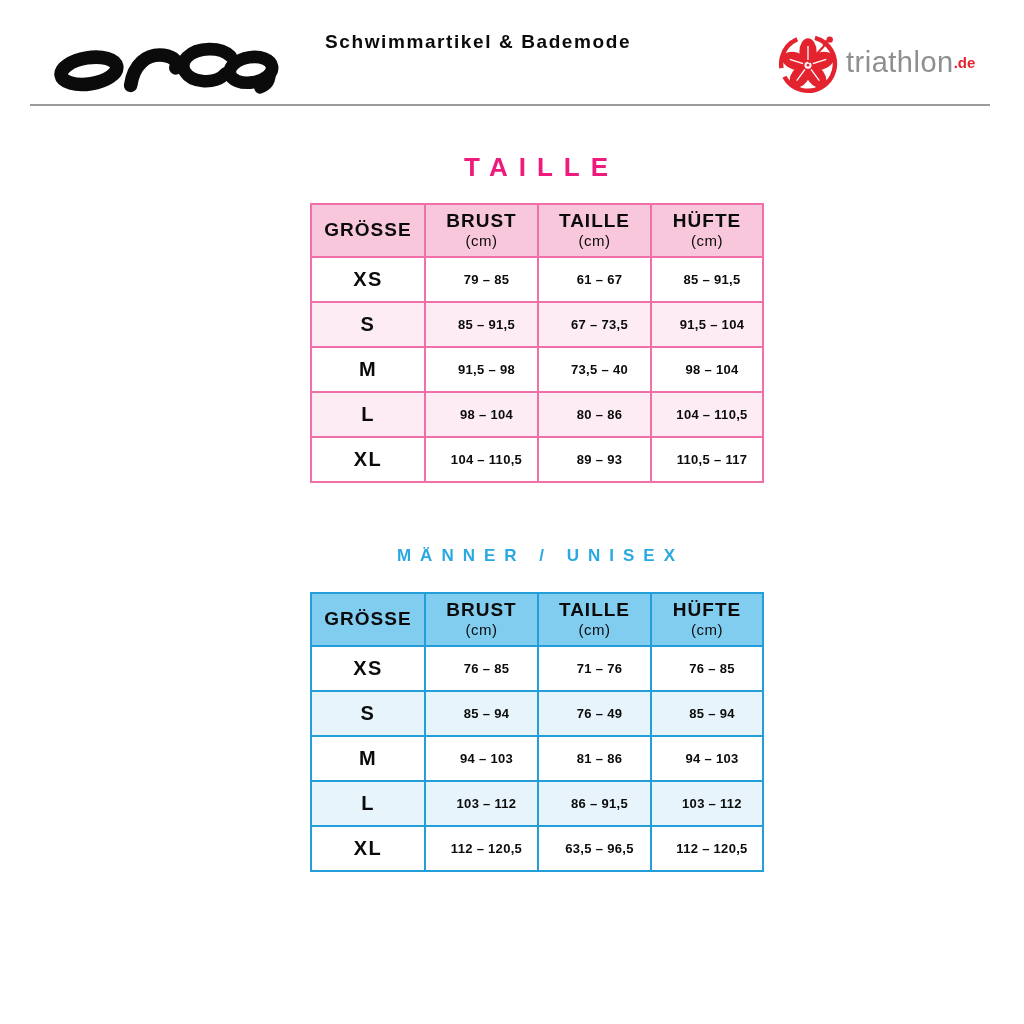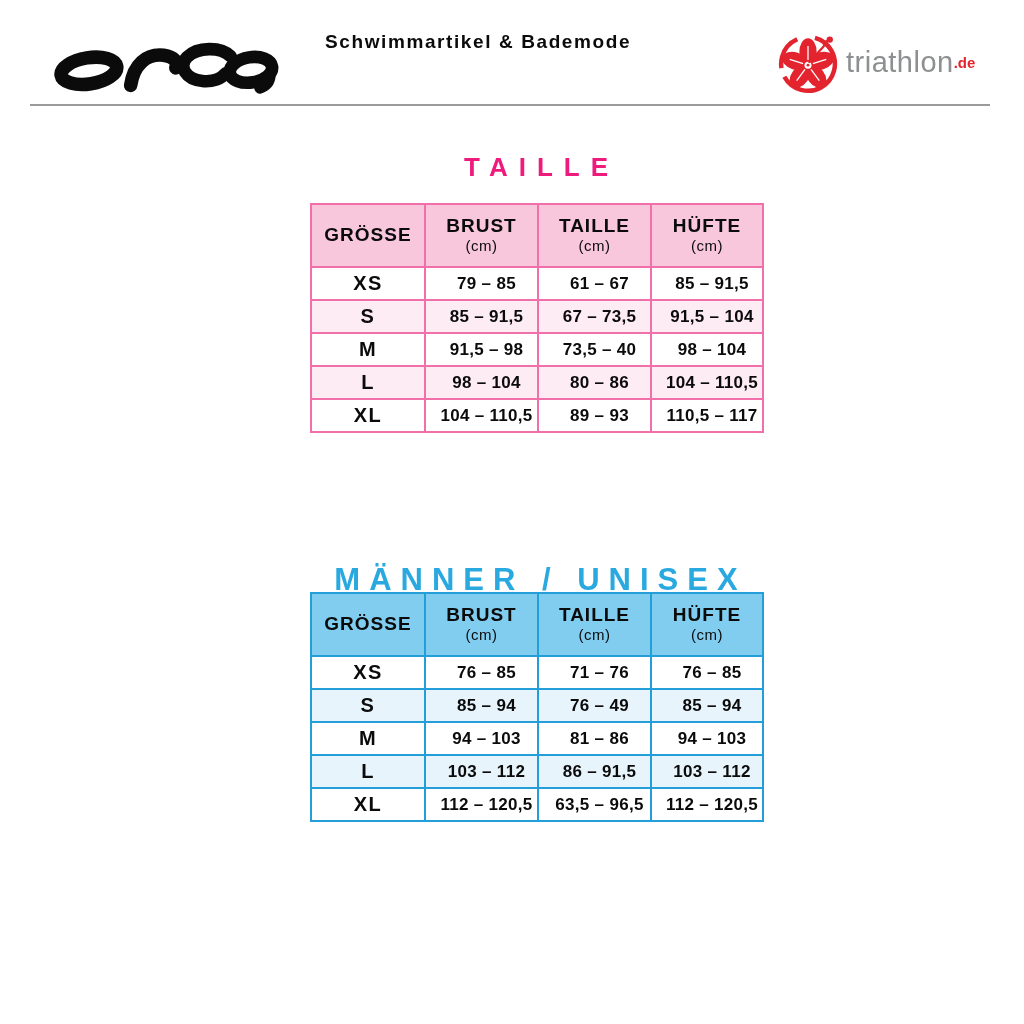--- a/index.html
+++ b/index.html
@@ -34,41 +34,41 @@
   .partner-name{font-size:29px;font-weight:500;color:var(--partner-gray);letter-spacing:.5px;margin-left:6px;}
   .partner-tld{font-size:15px;font-weight:700;color:var(--logo-red);align-self:flex-end;margin-bottom:23px;}
   .rule{position:absolute;left:30px;top:104px;width:960px;height:2px;background:var(--divider);}
 
   
   .table-title{
     position:absolute;left:310px;width:452px;text-align:center;
     font-weight:800;white-space:nowrap;
   }
   .title-women{top:152px;font-size:26px;letter-spacing:11px;text-indent:11px;color:var(--women-accent);}
-  .title-men{top:562px;font-size:31px;letter-spacing:9px;text-indent:9px;color:var(--men-accent);}
+  .title-men{top:546px;font-size:17px;letter-spacing:9px;text-indent:9px;color:var(--men-accent);}
 
   
   table.size-table{
     position:absolute;left:310px;width:452px;
     border-collapse:collapse;table-layout:fixed;
     background:#ffffff;
   }
   .table-women{top:203px;--tbl-border:var(--women-border);--tbl-head:var(--women-header-bg);--tbl-alt:var(--women-row-alt);}
   .table-men{top:592px;--tbl-border:var(--men-border);--tbl-head:var(--men-header-bg);--tbl-alt:var(--men-row-alt);}
   .size-table th,.size-table td{
     border:2px solid var(--tbl-border);
     text-align:center;vertical-align:middle;padding:0 2px;
   }
-  .size-table thead tr{height:63px;background:var(--tbl-head);}
-  .size-table tbody tr{height:33px;}
+  .size-table thead tr{height:53px;background:var(--tbl-head);}
+  .size-table tbody tr{height:45px;}
   .size-table tbody tr:nth-child(even){background:var(--tbl-alt);}
   .col-label{font-size:19px;font-weight:800;letter-spacing:1px;line-height:1.1;}
   .col-unit{font-size:15px;font-weight:500;letter-spacing:.5px;line-height:1.1;margin-top:1px;}
   .size-table tbody th{font-size:20px;font-weight:800;letter-spacing:1.5px;}
-  .size-table tbody td{font-size:17px;font-weight:700;letter-spacing:.3px;padding-left:12px;}
+  .size-table tbody td{font-size:13px;font-weight:700;letter-spacing:.3px;padding-left:12px;}
 </style>
 </head>
 <body>
 
 <div class="brand-logo">
   <span class="sr-only">orca</span>
   <svg viewBox="0 0 470 124" width="228" height="64" fill="none" stroke="#0b0b0b" stroke-linecap="round">
     <ellipse cx="72" cy="74" rx="58" ry="27" stroke-width="28" transform="rotate(-9 72 74)"></ellipse>
     <path d="M158 104 C 164 62 190 38 226 42 C 247 45 257 56 251 68" stroke-width="28"></path>
     <path d="M364 44 C 344 24 296 24 274 46 C 256 66 272 92 306 95 C 327 97 345 90 354 79" stroke-width="26"></path>

